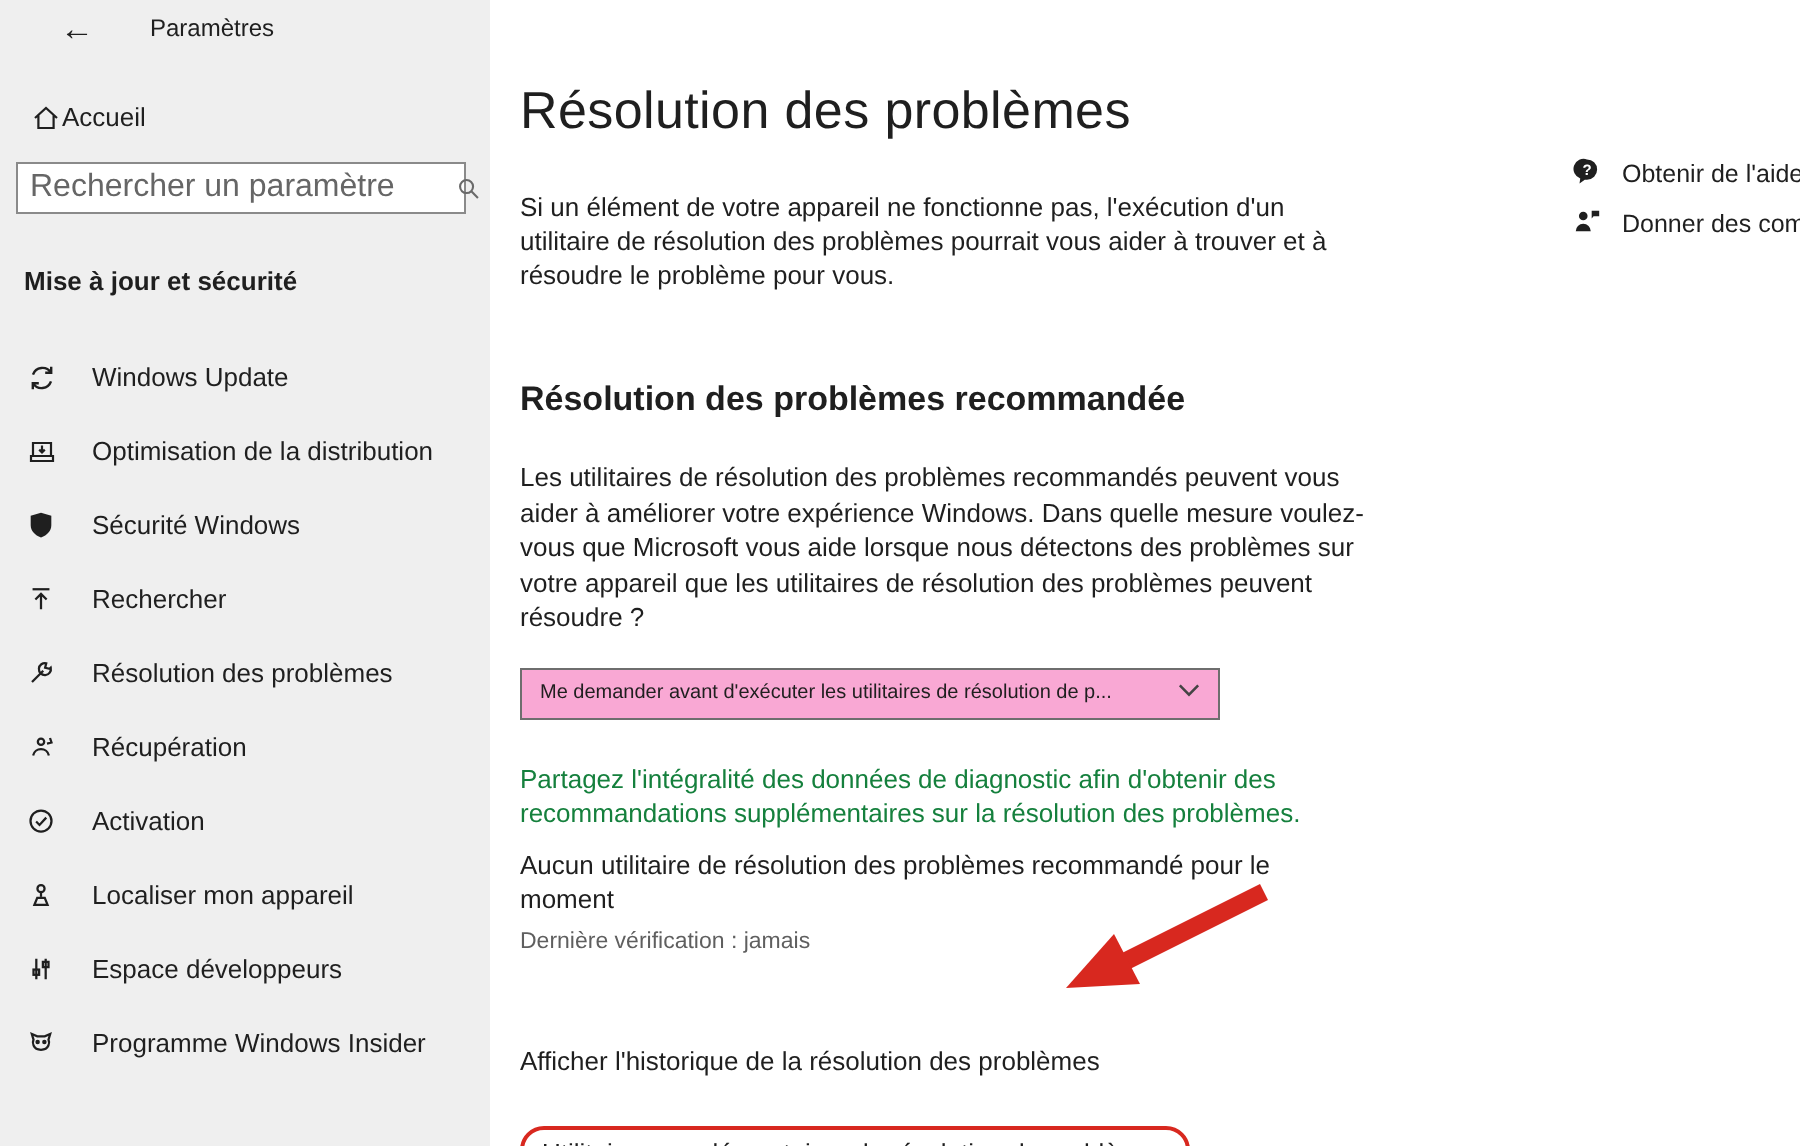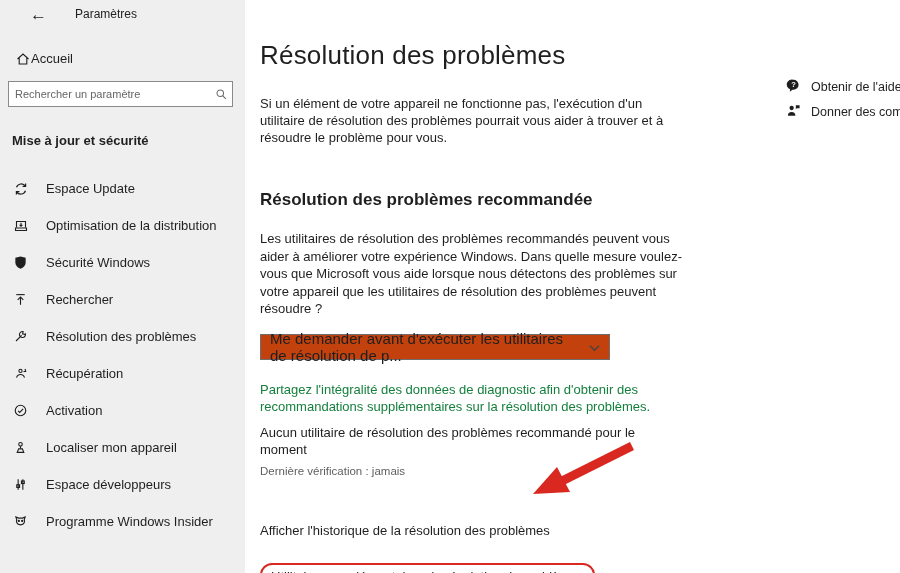--- a/index.html
+++ b/index.html
@@ -22,21 +22,21 @@
   .home-row{
     display:flex;align-items:center;
     margin:16px 0 0 12px;padding:6px 0 6px 2px;font-size:13px;
   }
   .search-box{
     margin:8px 12px 0 8px;height:24px;background:#fff;
     border:1px solid #8a8a8a;display:flex;align-items:center;
   }
   .search-box input{
     flex:1;border:none;outline:none;background:transparent;
-    font-family:inherit;font-size:11px;color:#1f1f1f;padding:0 6px;
+    font-family:inherit;font-size:16px;color:#1f1f1f;padding:0 6px;
   }
   .search-box input::placeholder{color:#666;}
   .search-glyph{width:22px;display:flex;justify-content:center;align-items:center;}
   .section-label{
     margin:26px 12px 0 12px;font-weight:bold;font-size:13px;
   }
   .nav{margin-top:22px;}
   .nav-item{
     display:flex;align-items:center;gap:17px;height:37px;padding-left:12px;
     cursor:default;
@@ -44,22 +44,22 @@
   .nav-icon{width:17px;height:17px;flex:0 0 17px;display:flex;align-items:center;justify-content:center;}
   .nav-icon svg{display:block;}
   
   .main{position:absolute;left:260px;top:0;width:440px;}
   .page-title{font-size:26px;font-weight:400;margin:40px 0 0 0;letter-spacing:.2px;}
   .intro{margin-top:24px;width:420px;line-height:17px;}
   .section-heading{font-size:17px;font-weight:600;margin:44px 0 0 0;}
   .desc{margin-top:20px;width:428px;line-height:17.5px;}
   .dropdown{
     margin-top:16px;width:330px;height:24px;border:1.6px solid #6e6e6e;
-    background:#c2410c;display:flex;align-items:center;justify-content:space-between;
-    padding:0 9px;font-size:15px;cursor:default;
+    background:#f9a8d4;display:flex;align-items:center;justify-content:space-between;
+    padding:0 9px;font-size:10px;cursor:default;
   }
   .dropdown .chev{margin-left:8px;color:#444;}
   .share-link{margin-top:21px;width:420px;line-height:17px;color:#15803d;cursor:pointer;}
   .status-text{margin-top:9px;width:420px;line-height:17px;}
   .last-check{margin-top:7px;font-size:11.5px;color:#5f5f5f;}
   .history-link{margin-top:46px;cursor:pointer;width:fit-content;}
   .additional-link{
     margin-top:25px;display:inline-block;border:2px solid #d8281f;
     border-radius:12px;padding:4px 9px;cursor:pointer;
   }
@@ -102,21 +102,21 @@
 
   <div class="nav">
 
     <div class="nav-item">
       <span class="nav-icon">
         <svg width="16" height="16" viewBox="0 0 16 16" fill="none" stroke="#1f1f1f" stroke-width="1.2">
           <path d="M3.5 6.3 A5 5 0 0 1 12.4 5.2 M12.6 2.4 V5.4 H9.6"></path>
           <path d="M12.5 9.7 A5 5 0 0 1 3.6 10.8 M3.4 13.6 V10.6 H6.4"></path>
         </svg>
       </span>
-      <span>Espace Update</span>
+      <span>Windows Update</span>
     </div>
 
     <div class="nav-item">
       <span class="nav-icon">
         <svg width="16" height="16" viewBox="0 0 16 16" fill="none" stroke="#1f1f1f" stroke-width="1.1">
           <path d="M3.5 9.5 V3.5 H12.5 V9.5"></path>
           <path d="M2.5 12.5 H13.5 V10 H2.5 Z"></path>
           <path d="M8 4.8 V8 M6.6 6.8 L8 8.2 L9.4 6.8"></path>
         </svg>
       </span>

